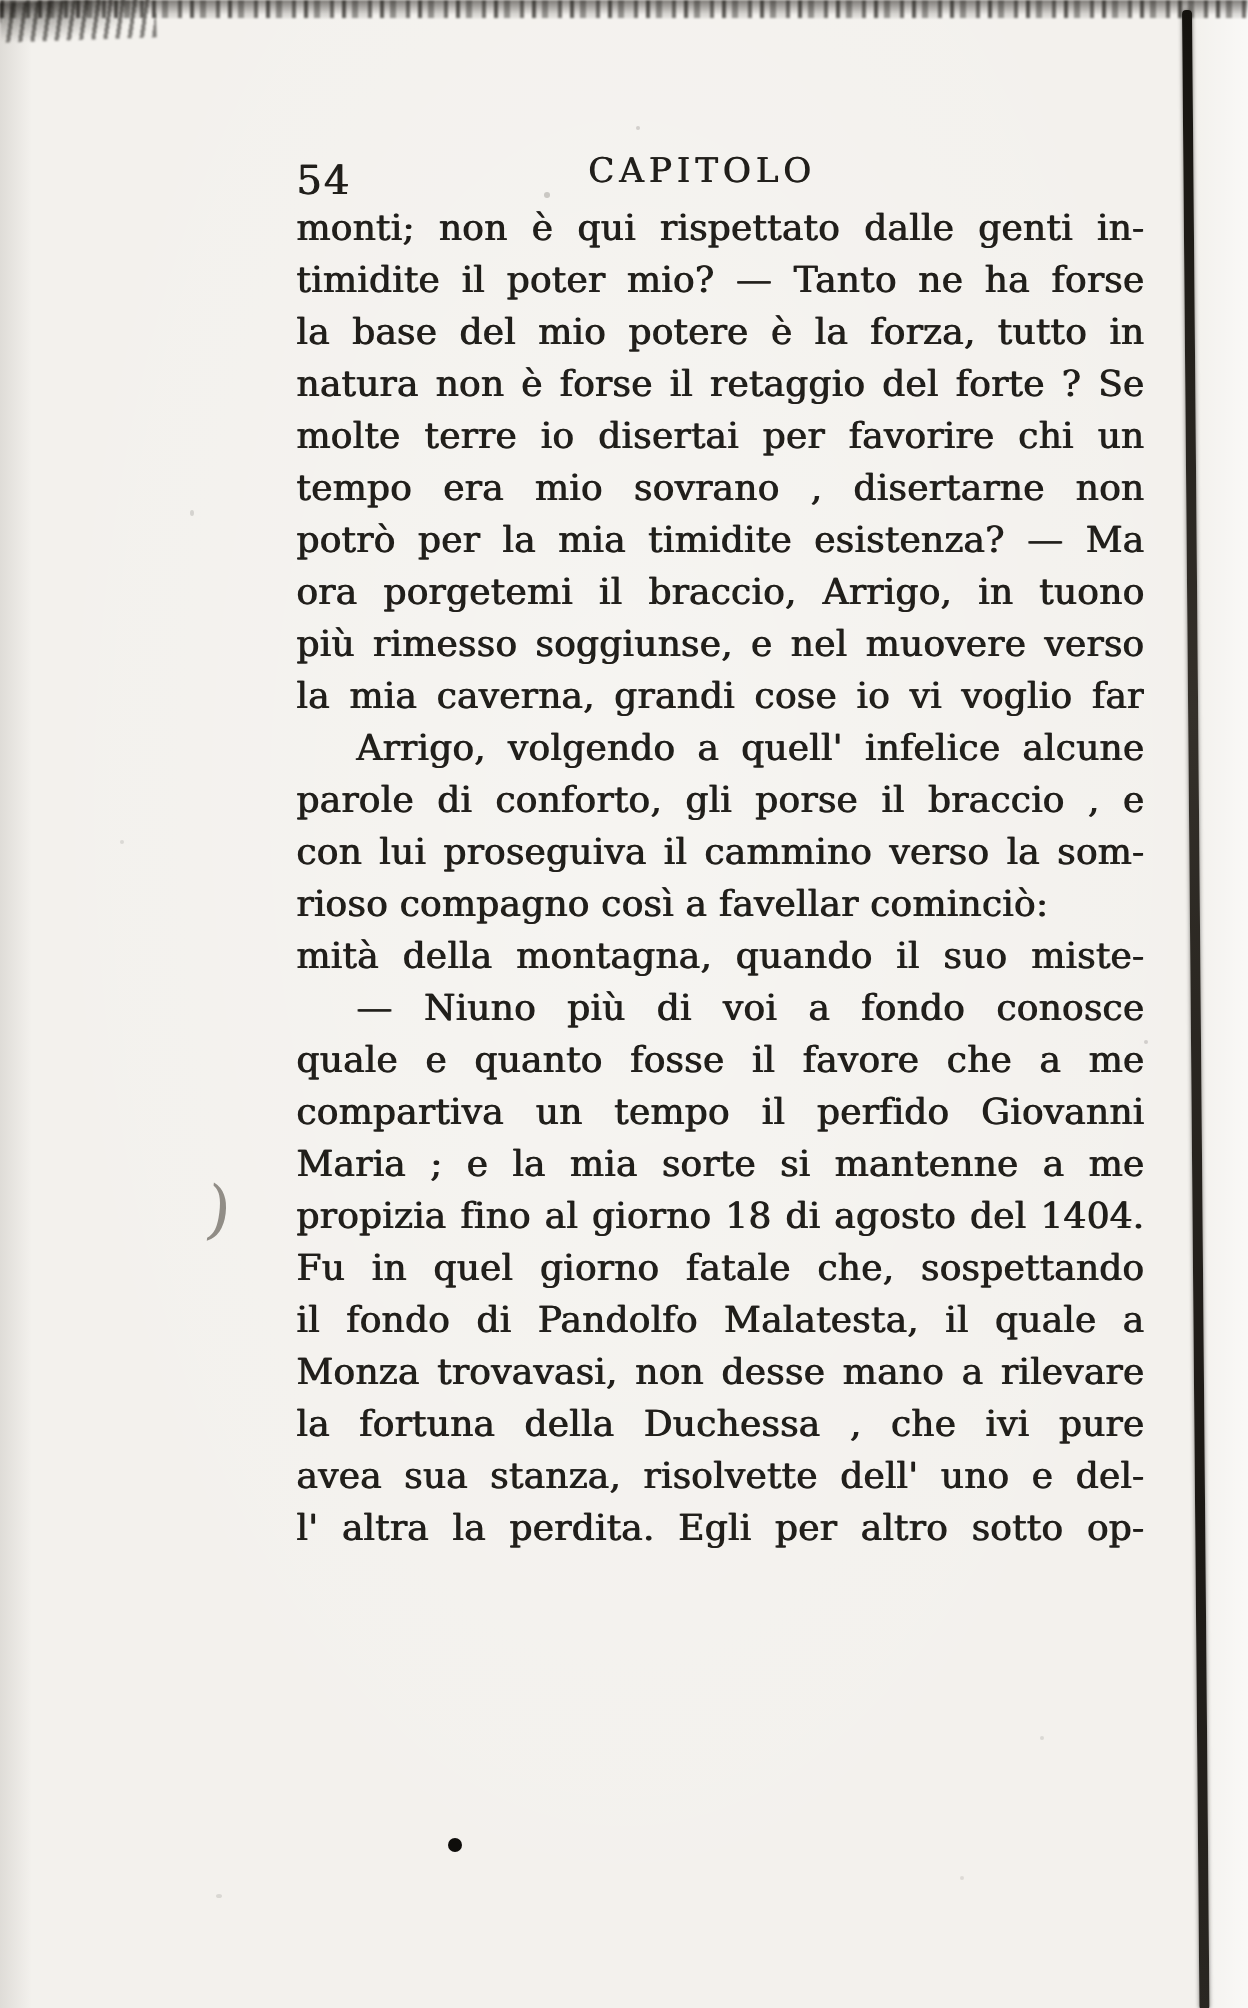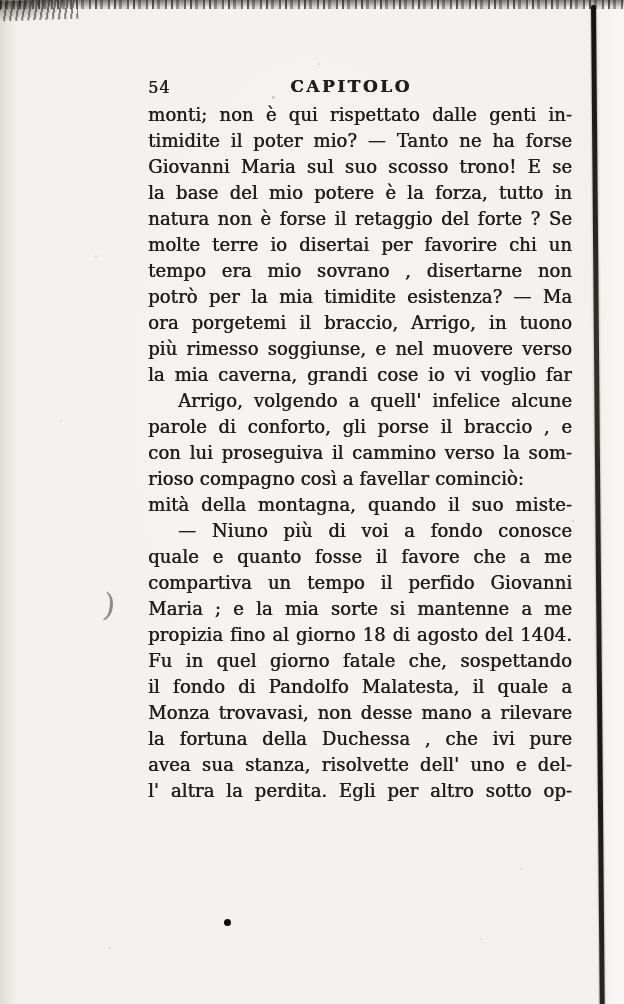--- a/index.html
+++ b/index.html
@@ -47,28 +47,28 @@
     border-radius:2px;
     transform:rotate(-0.5deg);
     transform-origin:top center;
     box-shadow:0 0 2px rgba(20,18,14,.55);
   }
   .header-row{
     position:absolute;left:148px;top:76px;width:424px;height:26px;
   }
   .page-number{
     position:absolute;left:0;top:2px;
-    font-size:16px;letter-spacing:1px;
+    font-size:20px;letter-spacing:1px;
     text-shadow:.5px 0 currentColor;
   }
   .running-header{
     position:absolute;left:0;right:0;top:0;
     text-align:center;
     transform:translateX(-9px);
-    font-size:17px;font-weight:bold;letter-spacing:2.5px;
+    font-size:17px;font-weight:normal;letter-spacing:2.5px;
     text-shadow:.4px 0 currentColor;
   }
   .text-block{
     position:absolute;left:148px;top:102px;width:424px;
     overflow:hidden;
   }
   .line{
     height:26px;line-height:26px;
     font-size:18px;
     letter-spacing:.1px;
@@ -110,21 +110,20 @@
   <div class="binding-line"></div>
 
   <div class="header-row">
     <span class="page-number">54</span>
     <span class="running-header">CAPITOLO</span>
   </div>
 
   <div class="text-block">
       <div class="line j">monti; non è qui rispettato dalle genti in-</div>
       <div class="line j">timidite il poter mio? — Tanto ne ha forse</div>
-      <div class="line j">Giovanni Maria sul suo scosso trono! E se</div>
       <div class="line j">la base del mio potere è la forza, tutto in</div>
       <div class="line j">natura non è forse il retaggio del forte ? Se</div>
       <div class="line j">molte terre io disertai per favorire chi un</div>
       <div class="line j">tempo era mio sovrano , disertarne non</div>
       <div class="line j">potrò per la mia timidite esistenza? — Ma</div>
       <div class="line j">ora porgetemi il braccio, Arrigo, in tuono</div>
       <div class="line j">più rimesso soggiunse, e nel muovere verso</div>
       <div class="line j">la mia caverna, grandi cose io vi voglio far</div>
       <div class="line j ind">Arrigo, volgendo a quell' infelice alcune</div>
       <div class="line j">parole di conforto, gli porse il braccio , e</div>

